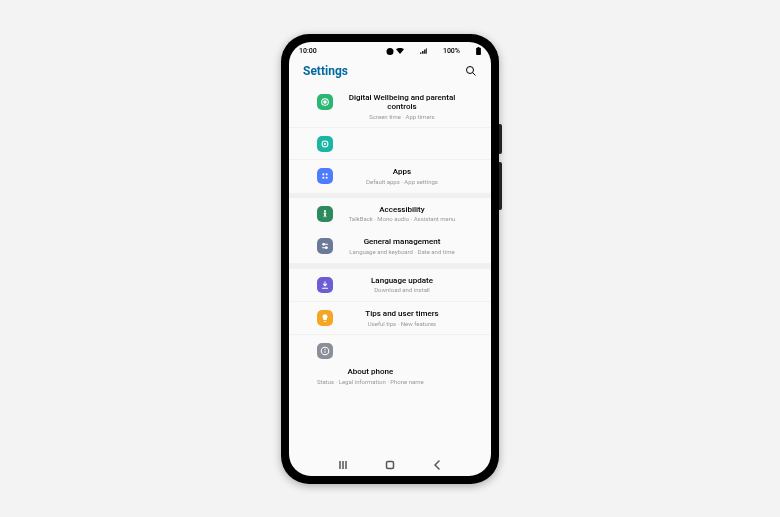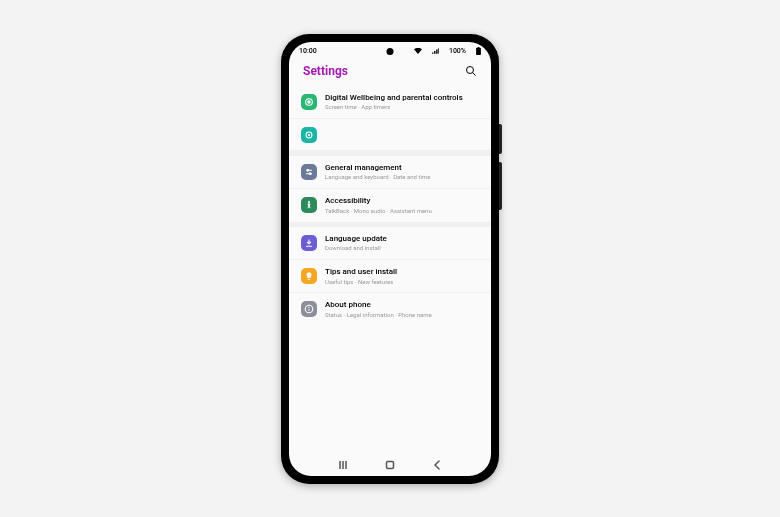--- a/index.html
+++ b/index.html
@@ -33,20 +33,21 @@
   .side-btn.b2 { top: 128px; height: 48px; }
   .screen {
     width: 100%;
     height: 100%;
     background: #fafafa;
     border-radius: 22px;
     overflow: hidden;
     position: relative;
     display: flex;
     flex-direction: column;
+    text-align: center;
   }
   .camera {
     position: absolute;
     top: 6px;
     left: 50%;
     transform: translateX(-50%);
     width: 7px;
     height: 7px;
     background: #000;
     border-radius: 50%;
@@ -55,51 +56,51 @@
   .status-bar {
     height: 18px;
     display: flex;
     align-items: center;
     justify-content: space-between;
     padding: 0 10px;
     font-size: 7px;
     color: #000;
     font-weight: 500;
   }
-  .status-right { display: flex; align-items: center; gap: 10px; }
+  .status-right { display: flex; align-items: center; gap: 16px; }
   .status-right svg { display: block; }
   .header {
     display: flex;
     align-items: center;
     justify-content: space-between;
     padding: 4px 14px 8px 14px;
   }
   .header h1 {
     font-size: 12px;
     font-weight: 700;
-    color: #a21caf;
+    color: #0369a1;
   }
   .search-icon { width: 12px; height: 12px; }
   .list {
     flex: 1;
     overflow: hidden;
     background: #fafafa;
   }
   .group-sep {
     height: 5px;
     background: #f0f0f0;
   }
   .item {
     display: flex;
     align-items: flex-start;
-    padding: 7px 12px;
+    padding: 7px 28px;
     gap: 8px;
     border-bottom: 1px solid #f0f0f0;
   }
-  .item:last-child { border-bottom: none; }
+  .item:last-child { border-bottom: none; flex-direction: column; }
   .icon-wrap {
     width: 16px;
     height: 16px;
     border-radius: 5px;
     display: flex;
     align-items: center;
     justify-content: center;
     flex-shrink: 0;
     margin-top: 1px;
   }
@@ -177,51 +178,65 @@
 
       <div class="item">
         <div class="icon-wrap" style="background:#1bb5a6">
           <svg viewBox="0 0 24 24" fill="#fff">
               <circle cx="12" cy="12" r="7" fill="none" stroke="#fff" stroke-width="2.5"></circle>
               <circle cx="12" cy="12" r="2.5"></circle>
             </svg>
         </div>
       </div>
 
+      <div class="item" style="border-bottom:none">
+        <div class="icon-wrap" style="background:#4d7cff">
+          <svg viewBox="0 0 24 24" fill="#fff">
+              <circle cx="8" cy="8" r="2.5"></circle>
+              <circle cx="16" cy="8" r="2.5"></circle>
+              <circle cx="8" cy="16" r="2.5"></circle>
+              <circle cx="16" cy="16" r="2.5"></circle>
+            </svg>
+        </div>
+        <div class="text-col">
+          <div class="item-title">Apps</div>
+          <div class="item-sub">Default apps · App settings</div>
+        </div>
+      </div>
 
       <div class="group-sep"></div>
+
+      <div class="item" style="border-bottom:none">
+        <div class="icon-wrap" style="background:#2d8a5c">
+          <svg viewBox="0 0 24 24" fill="#fff">
+              <circle cx="12" cy="5" r="2.5"></circle>
+              <path d="M12 8l-5 2 3 1v4l-2 5h2l2-4 2 4h2l-2-5v-4l3-1z"></path>
+            </svg>
+        </div>
+        <div class="text-col">
+          <div class="item-title">Accessibility</div>
+          <div class="item-sub">TalkBack · Mono audio · Assistant menu</div>
+        </div>
+      </div>
 
       <div class="item">
         <div class="icon-wrap" style="background:#6b7a99">
           <svg viewBox="0 0 24 24" fill="none" stroke="#fff" stroke-width="2.5">
               <line x1="5" y1="8" x2="19" y2="8"></line>
               <line x1="5" y1="16" x2="19" y2="16"></line>
               <circle cx="9" cy="8" r="2" fill="#fff"></circle>
               <circle cx="15" cy="16" r="2" fill="#fff"></circle>
             </svg>
         </div>
         <div class="text-col">
           <div class="item-title">General management</div>
           <div class="item-sub">Language and keyboard · Date and time</div>
         </div>
       </div>
 
-      <div class="item" style="border-bottom:none">
-        <div class="icon-wrap" style="background:#2d8a5c">
-          <svg viewBox="0 0 24 24" fill="#fff">
-              <circle cx="12" cy="5" r="2.5"></circle>
-              <path d="M12 8l-5 2 3 1v4l-2 5h2l2-4 2 4h2l-2-5v-4l3-1z"></path>
-            </svg>
-        </div>
-        <div class="text-col">
-          <div class="item-title">Accessibility</div>
-          <div class="item-sub">TalkBack · Mono audio · Assistant menu</div>
-        </div>
-      </div>
-
       <div class="group-sep"></div>
 
       <div class="item">
         <div class="icon-wrap" style="background:#6b5dd3">
           <svg viewBox="0 0 24 24" fill="#fff">
               <path d="M12 4v10m0 0l-4-4m4 4l4-4M6 20h12" stroke="#fff" stroke-width="2.5" fill="none" stroke-linecap="round"></path>
             </svg>
         </div>
         <div class="text-col">
           <div class="item-title">Language update</div>
@@ -229,21 +244,21 @@
         </div>
       </div>
 
       <div class="item">
         <div class="icon-wrap" style="background:#f5a623">
           <svg viewBox="0 0 24 24" fill="#fff">
               <path d="M12 3a6 6 0 0 0-4 10.5V17h8v-3.5A6 6 0 0 0 12 3zM9 19h6v2H9z"></path>
             </svg>
         </div>
         <div class="text-col">
-          <div class="item-title">Tips and user install</div>
+          <div class="item-title">Tips and user timers</div>
           <div class="item-sub">Useful tips · New features</div>
         </div>
       </div>
 
       <div class="item" style="border-bottom:none">
         <div class="icon-wrap" style="background:#8a8f99">
           <svg viewBox="0 0 24 24" fill="#fff">
               <circle cx="12" cy="12" r="9" fill="none" stroke="#fff" stroke-width="2.5"></circle>
               <circle cx="12" cy="8" r="1.5"></circle>
               <rect x="11" y="11" width="2" height="6" rx="1"></rect>

